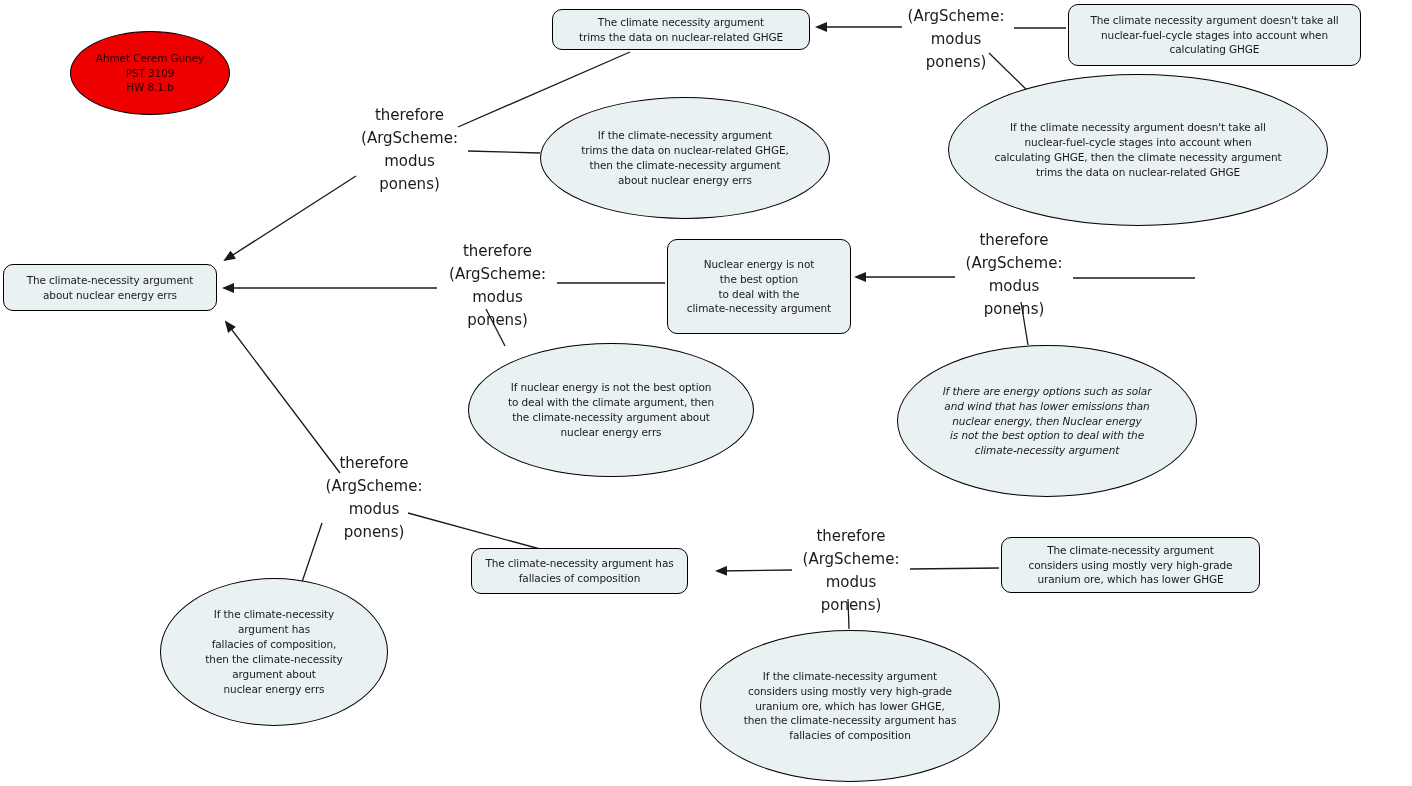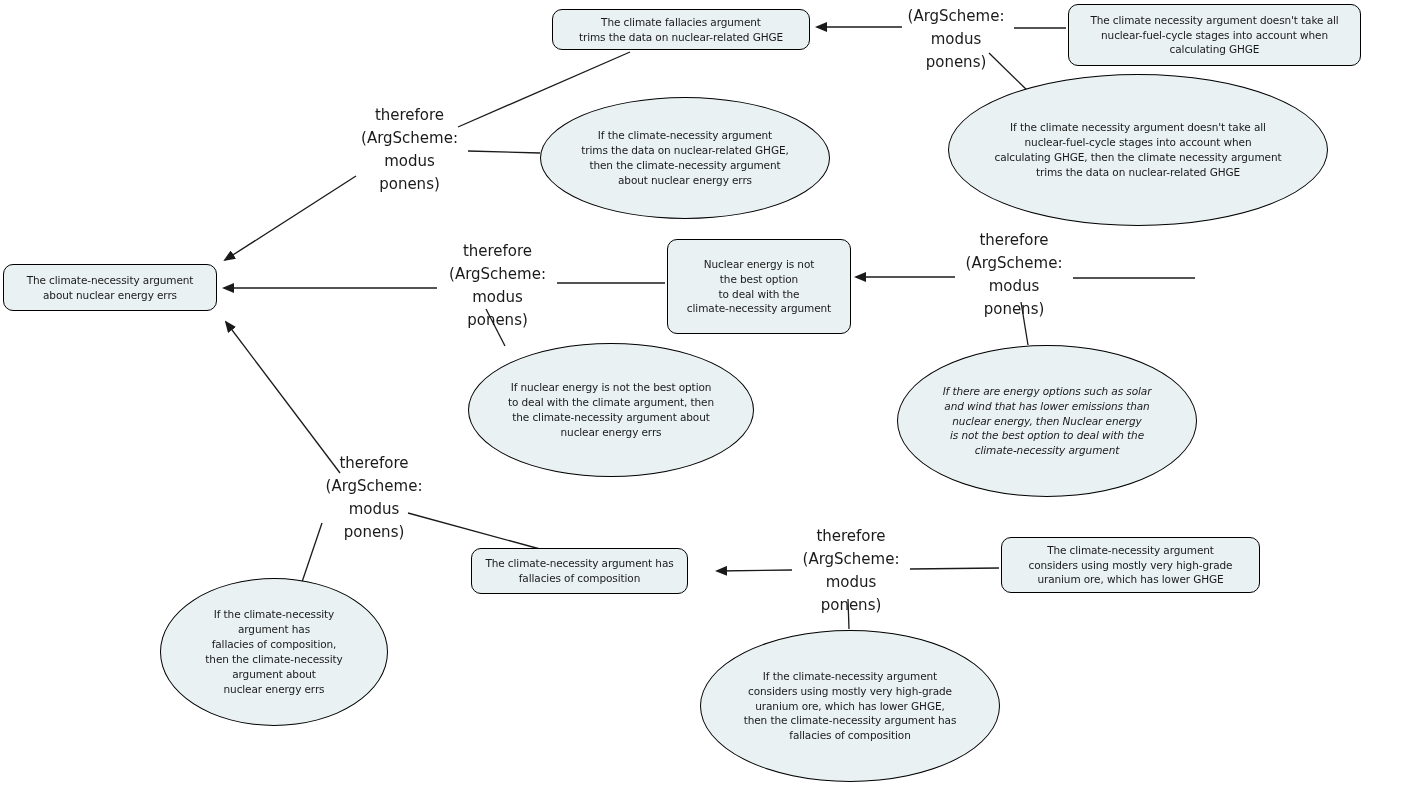--- a/index.html
+++ b/index.html
@@ -71,22 +71,25 @@
       <line x1="540" y1="549" x2="408" y2="513"></line>
       <line x1="302" y1="582" x2="322" y2="523"></line>
       <line x1="340" y1="473" x2="226" y2="322" marker-end="url(#arrow)"></line>
 
       <line x1="999" y1="568" x2="910" y2="569"></line>
       <line x1="849" y1="629" x2="848" y2="599"></line>
       <line x1="792" y1="570" x2="717" y2="571" marker-end="url(#arrow)"></line>
     </g>
   </svg>
 
+  <div class="node ellipse author" style="left:70px; top:31px; width:160px; height:84px;">Ahmet Cerem Guney
+PST 3109
+HW 8.1.b</div>
 
-  <div class="node rect" style="left:552px; top:9px;  width:258px; height:41px;">The climate fallacies argument
+  <div class="node rect" style="left:552px; top:9px;  width:258px; height:41px;">The climate necessity argument
 trims the data on nuclear-related GHGE</div>
 
   <div class="node rect" style="left:1068px; top:4px; width:293px; height:62px;">The climate necessity argument doesn't take all
 nuclear-fuel-cycle stages into account when
 calculating GHGE</div>
 
   <div class="node rect" style="left:3px; top:264px; width:214px; height:47px;">The climate-necessity argument
 about nuclear energy errs</div>
 
   <div class="node rect" style="left:667px; top:239px; width:184px; height:95px;">Nuclear energy is not

